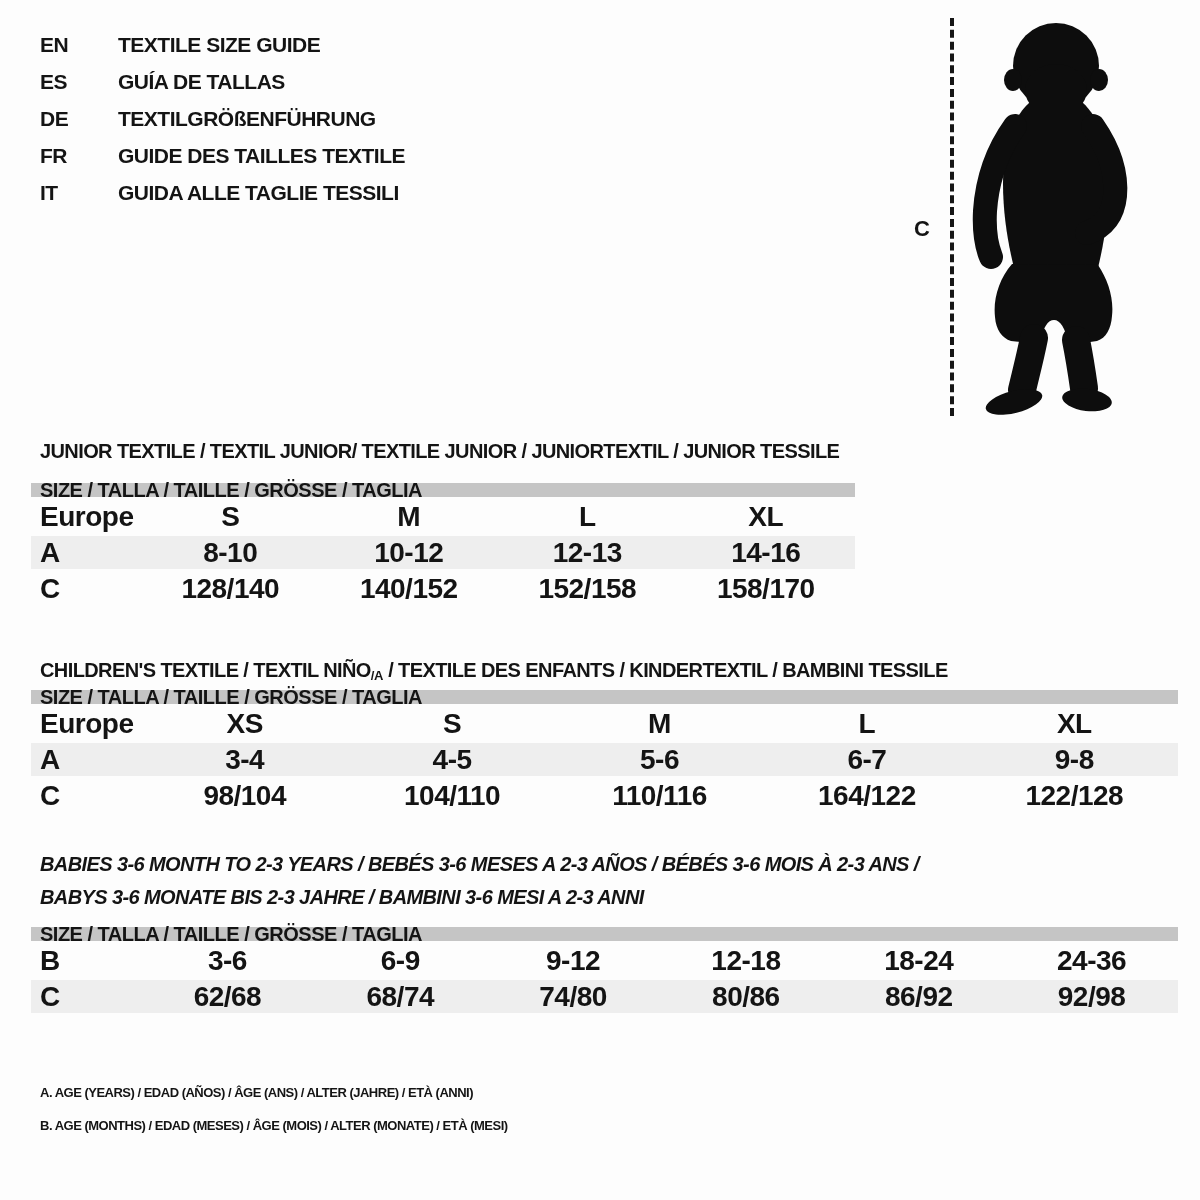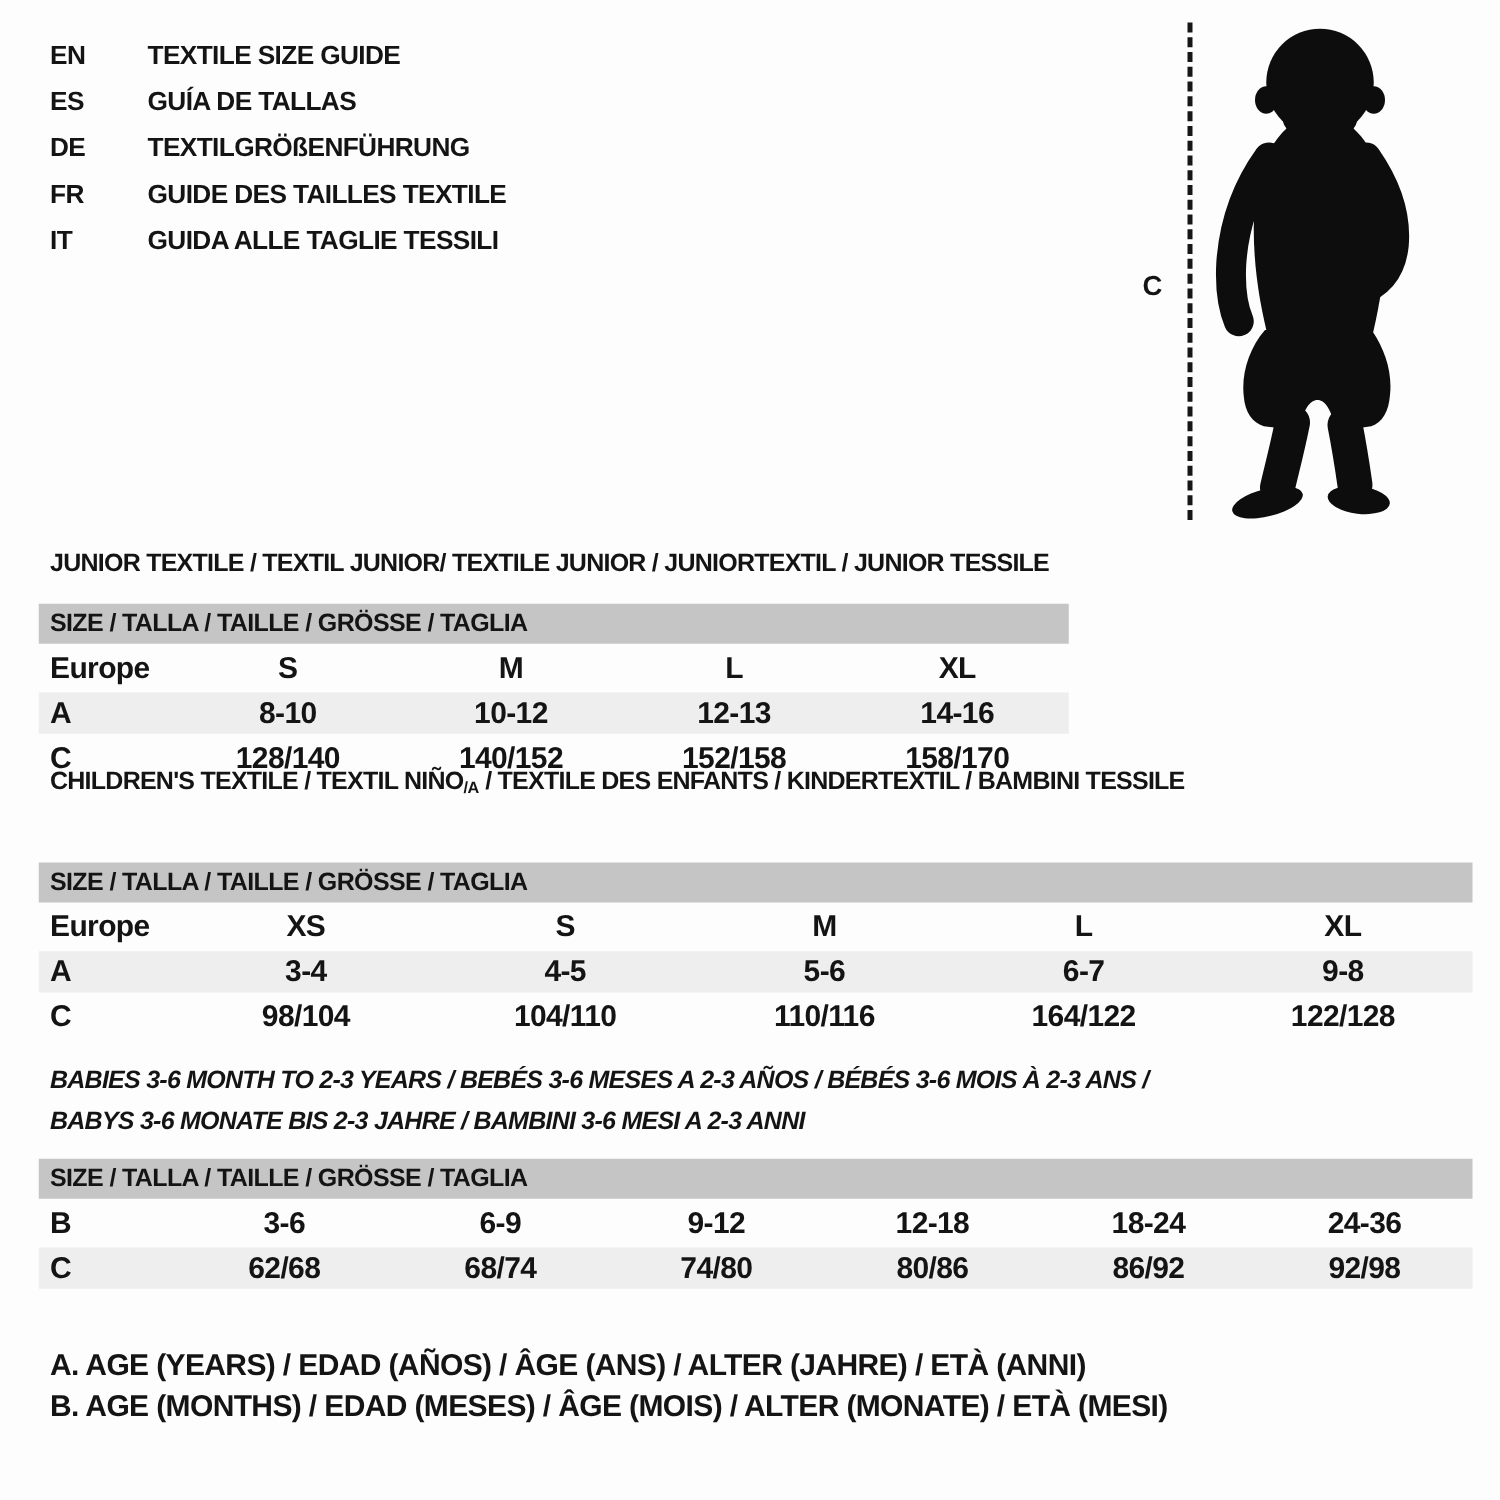--- a/index.html
+++ b/index.html
@@ -27,38 +27,38 @@
   .silhouette { left: 968px; top: 20px; }
 
   
   .section-title { font-size: 20px; letter-spacing: -0.6px; white-space: nowrap; }
   .title-sub { font-size: 13px; position: relative; top: 3px; letter-spacing: -0.3px; }
   .two-line { line-height: 33px; font-style: italic; }
 
   
   .size-table { }
   .size-bar {
-    height: 32px; background: #c5c5c5;
+    height: 14px; background: #c5c5c5;
     display: flex; align-items: center;
     padding-left: 9px; font-size: 20px;
     box-sizing: border-box;
   }
-  .trow { display: grid; margin-top: 3px; height: 33px; align-items: center; font-size: 24px; }
+  .trow { display: grid; margin-top: 3px; height: 33px; align-items: center; font-size: 28px; }
   .trow > div { text-align: center; }
   .trow > .c0 { text-align: left; padding-left: 9px; }
   .cols5 { grid-template-columns: 110px repeat(4, 1fr); }
   .cols6 { grid-template-columns: 110px repeat(5, 1fr); }
   .cols7 { grid-template-columns: 110px repeat(6, 1fr); }
   .alt { background: #eeeeee; }
 
   .w-junior { width: 824px; }
   .w-full { width: 1147px; }
 
   
-  .legend { left: 40px; top: 1076px; font-size: 24px; }
+  .legend { left: 40px; top: 1076px; font-size: 13px; }
   .legend-line { height: 33px; line-height: 33px; white-space: nowrap; }
 </style>
 </head>
 <body>
 
 <div class="abs lang-list">
   <div class="lang-row">
     <span>EN</span>
     <span>TEXTILE SIZE GUIDE</span>
   </div>
@@ -123,21 +123,21 @@
   </div>
   <div class="trow cols5">
     <div class="c0">C</div>
     <div>128/140</div>
     <div>140/152</div>
     <div>152/158</div>
     <div>158/170</div>
   </div>
 </div>
 
-<div class="abs section-title" style="left:40px; top:614px;">
+<div class="abs section-title" style="left:40px; top:659px;">
   <span>CHILDREN'S TEXTILE / TEXTIL NIÑO</span><span class="title-sub">/A</span><span> / TEXTILE DES ENFANTS / KINDERTEXTIL / BAMBINI TESSILE</span>
 </div>
 
 <div class="abs size-table w-full" style="left:31px; top:690px;">
   <div class="size-bar">SIZE / TALLA / TAILLE / GRÖSSE / TAGLIA</div>
   <div class="trow cols6">
     <div class="c0">Europe</div>
     <div>XS</div>
     <div>S</div>
     <div>M</div>

